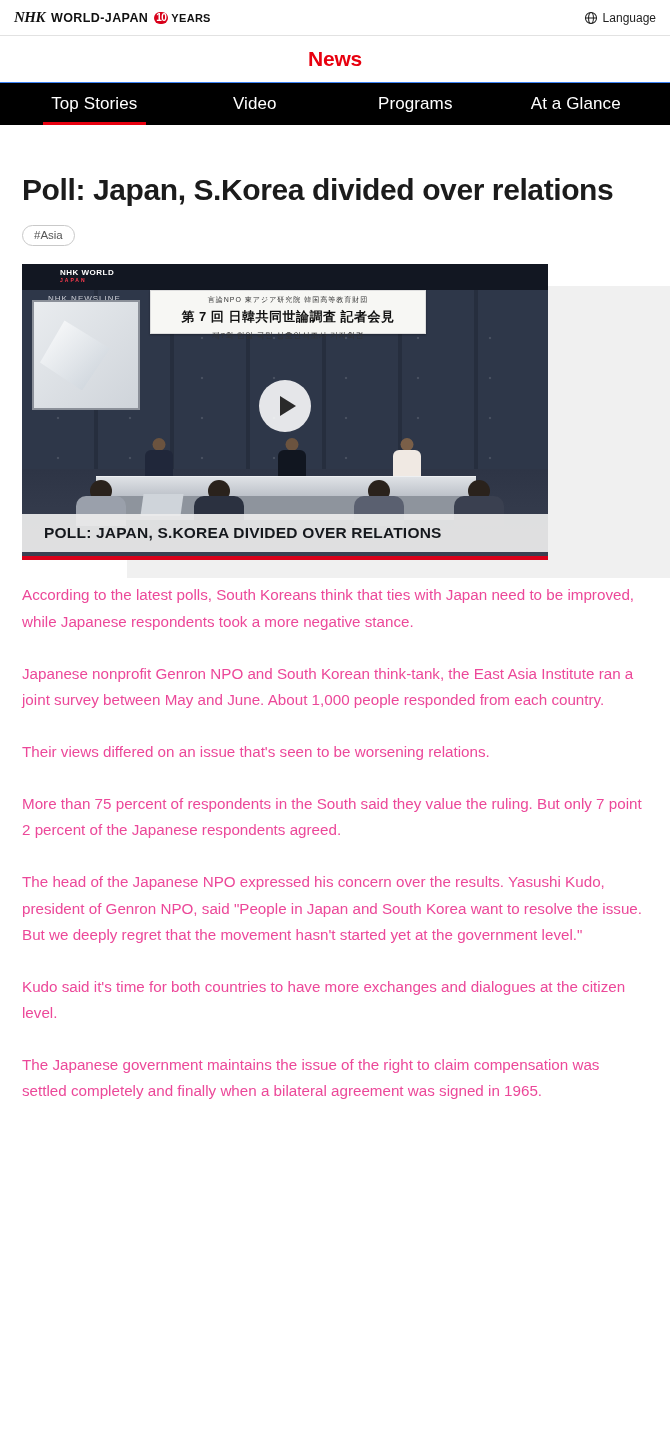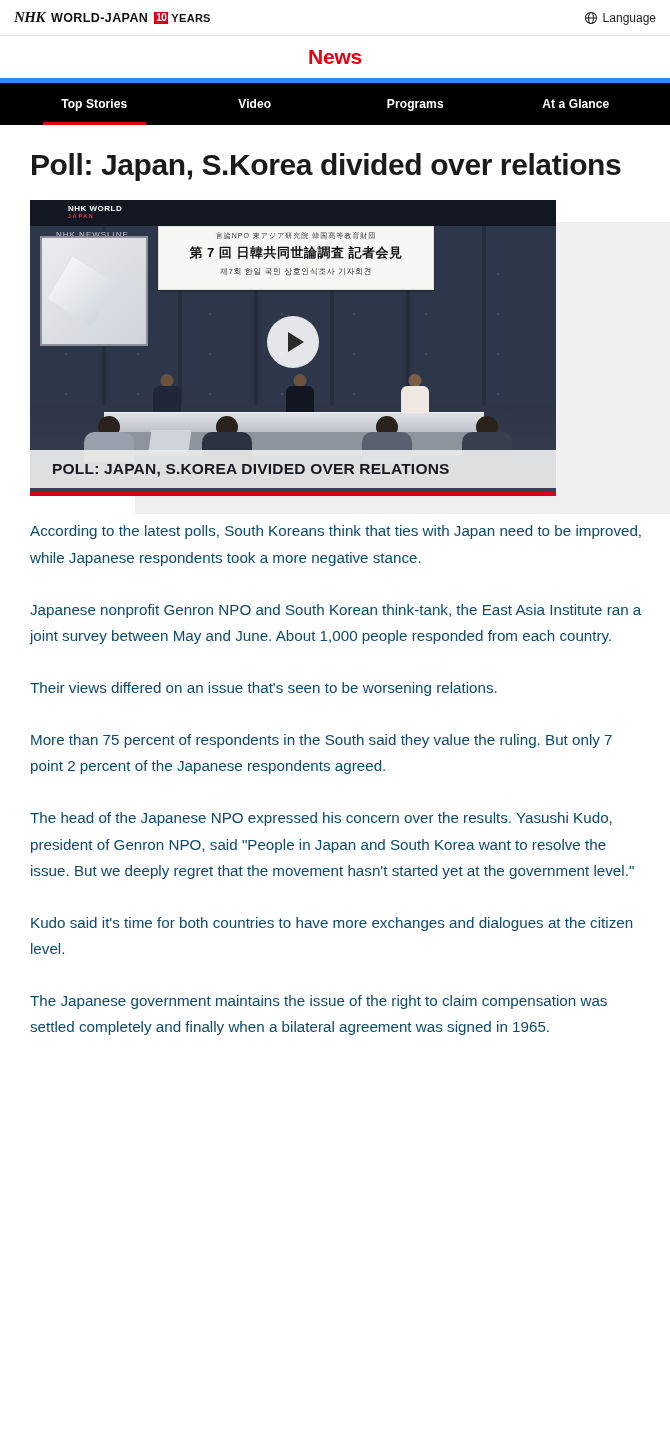--- a/index.html
+++ b/index.html
@@ -53,41 +53,42 @@
     letter-spacing: 0.3px;
   }
   .brand-years .ten {
     background: #d8001a;
     color: #fff;
     font-size: 10px;
     font-weight: bold;
     padding: 1px 2px 1px 2px;
     line-height: 1;
     letter-spacing: -0.5px;
+    border-radius: 6px;
   }
   .lang {
     display: flex;
     align-items: center;
     gap: 5px;
     font-size: 12px;
     color: #222;
     cursor: pointer;
   }
   .globe {
     width: 14px; height: 14px;
     display: block;
   }
 
   
   .newsband {
     height: 47px;
     display: flex;
     align-items: center;
     justify-content: center;
-    border-bottom: 5px solid #3b82f6;
+    border-bottom: 1px solid #3b82f6;
     background: #fff;
   }
   .newsband .news {
     font-size: 21px;
     font-weight: bold;
     color: #e8000f;
     letter-spacing: -0.2px;
   }
 
   
@@ -97,39 +98,40 @@
     display: flex;
     align-items: stretch;
     padding: 0 14px;
   }
   .nav-item {
     flex: 1;
     display: flex;
     align-items: center;
     justify-content: center;
     color: #fff;
-    font-size: 12px;
-    font-weight: bold;
+    font-size: 17px;
+    font-weight: normal;
     position: relative;
     cursor: pointer;
     letter-spacing: 0.1px;
   }
   .nav-item.active::after {
     content: "";
     position: absolute;
     left: 18%;
     right: 18%;
     bottom: 0;
     height: 3px;
     background: #e8000f;
   }
 
   
   .article {
-    padding: 22px 22px 10px 30px;
+    padding: 22px 22px 10px 22px;
+    margin-top: 25px;
   }
   h1.headline {
     font-size: 30px;
     line-height: 1.18;
     font-weight: bold;
     margin: 0 0 18px 0;
     letter-spacing: -0.4px;
     color: #1b1b1b;
   }
   .tags { margin-bottom: 18px; }
@@ -208,21 +210,21 @@
   }
   .vid-screen::after{
     content:"";
     position:absolute; left:6px; top:18px; width:70px; height:70px;
     background: linear-gradient(135deg, rgba(255,255,255,.9), rgba(190,200,210,.6));
     clip-path: polygon(0 60%, 35% 0, 100% 40%, 60% 100%);
   }
   .vid-banner {
     position: absolute;
     left: 128px; top: 26px;
-    width: 276px; height: 64px;
+    width: 276px; height: 44px;
     background: #f7f7f4;
     border: 1px solid #ddd;
     box-shadow: 0 1px 2px rgba(0,0,0,.3);
     text-align: center;
     padding-top: 4px;
   }
   .vid-banner .b1 { font-size: 7px; color:#333; letter-spacing: 1px; }
   .vid-banner .b2 { font-size: 13px; font-weight: bold; color:#111; margin-top:3px; letter-spacing:0.5px;}
   .vid-banner .b3 { font-size: 8px; color:#333; margin-top:4px; letter-spacing:0.5px;}
   .vid-wall-logos {
@@ -320,21 +322,21 @@
     border-left: 16px solid #2a2a2a;
     border-top: 10px solid transparent;
     border-bottom: 10px solid transparent;
     margin-left: 5px;
   }
 
   
   .body-text p {
     font-size: 15.2px;
     line-height: 1.72;
-    color: #0c4a6e;
+    color: #ec4899;
     margin: 0 0 26px 0;
   }
 </style>
 </head>
 <body>
 
 <div class="topbar">
   <div class="brand">
     <span class="brand-nhk">NHK</span>
     <span class="brand-world">WORLD-JAPAN</span>
@@ -371,20 +373,23 @@
   </div>
   <div class="nav-item">
     <span>At a Glance</span>
   </div>
 </nav>
 
 <div class="article">
 
   <h1 class="headline">Poll: Japan, S.Korea divided over relations</h1>
 
+  <div class="tags">
+    <span class="tag">#Asia</span>
+  </div>
 
   <div class="video-wrap">
     <div class="video-shadow"></div>
 
     <div class="video">
       <div class="vid-bg"></div>
       <div class="vid-panel"></div>
       <div class="vid-wall-logos"></div>
       <div class="vid-topstrip"></div>
 

